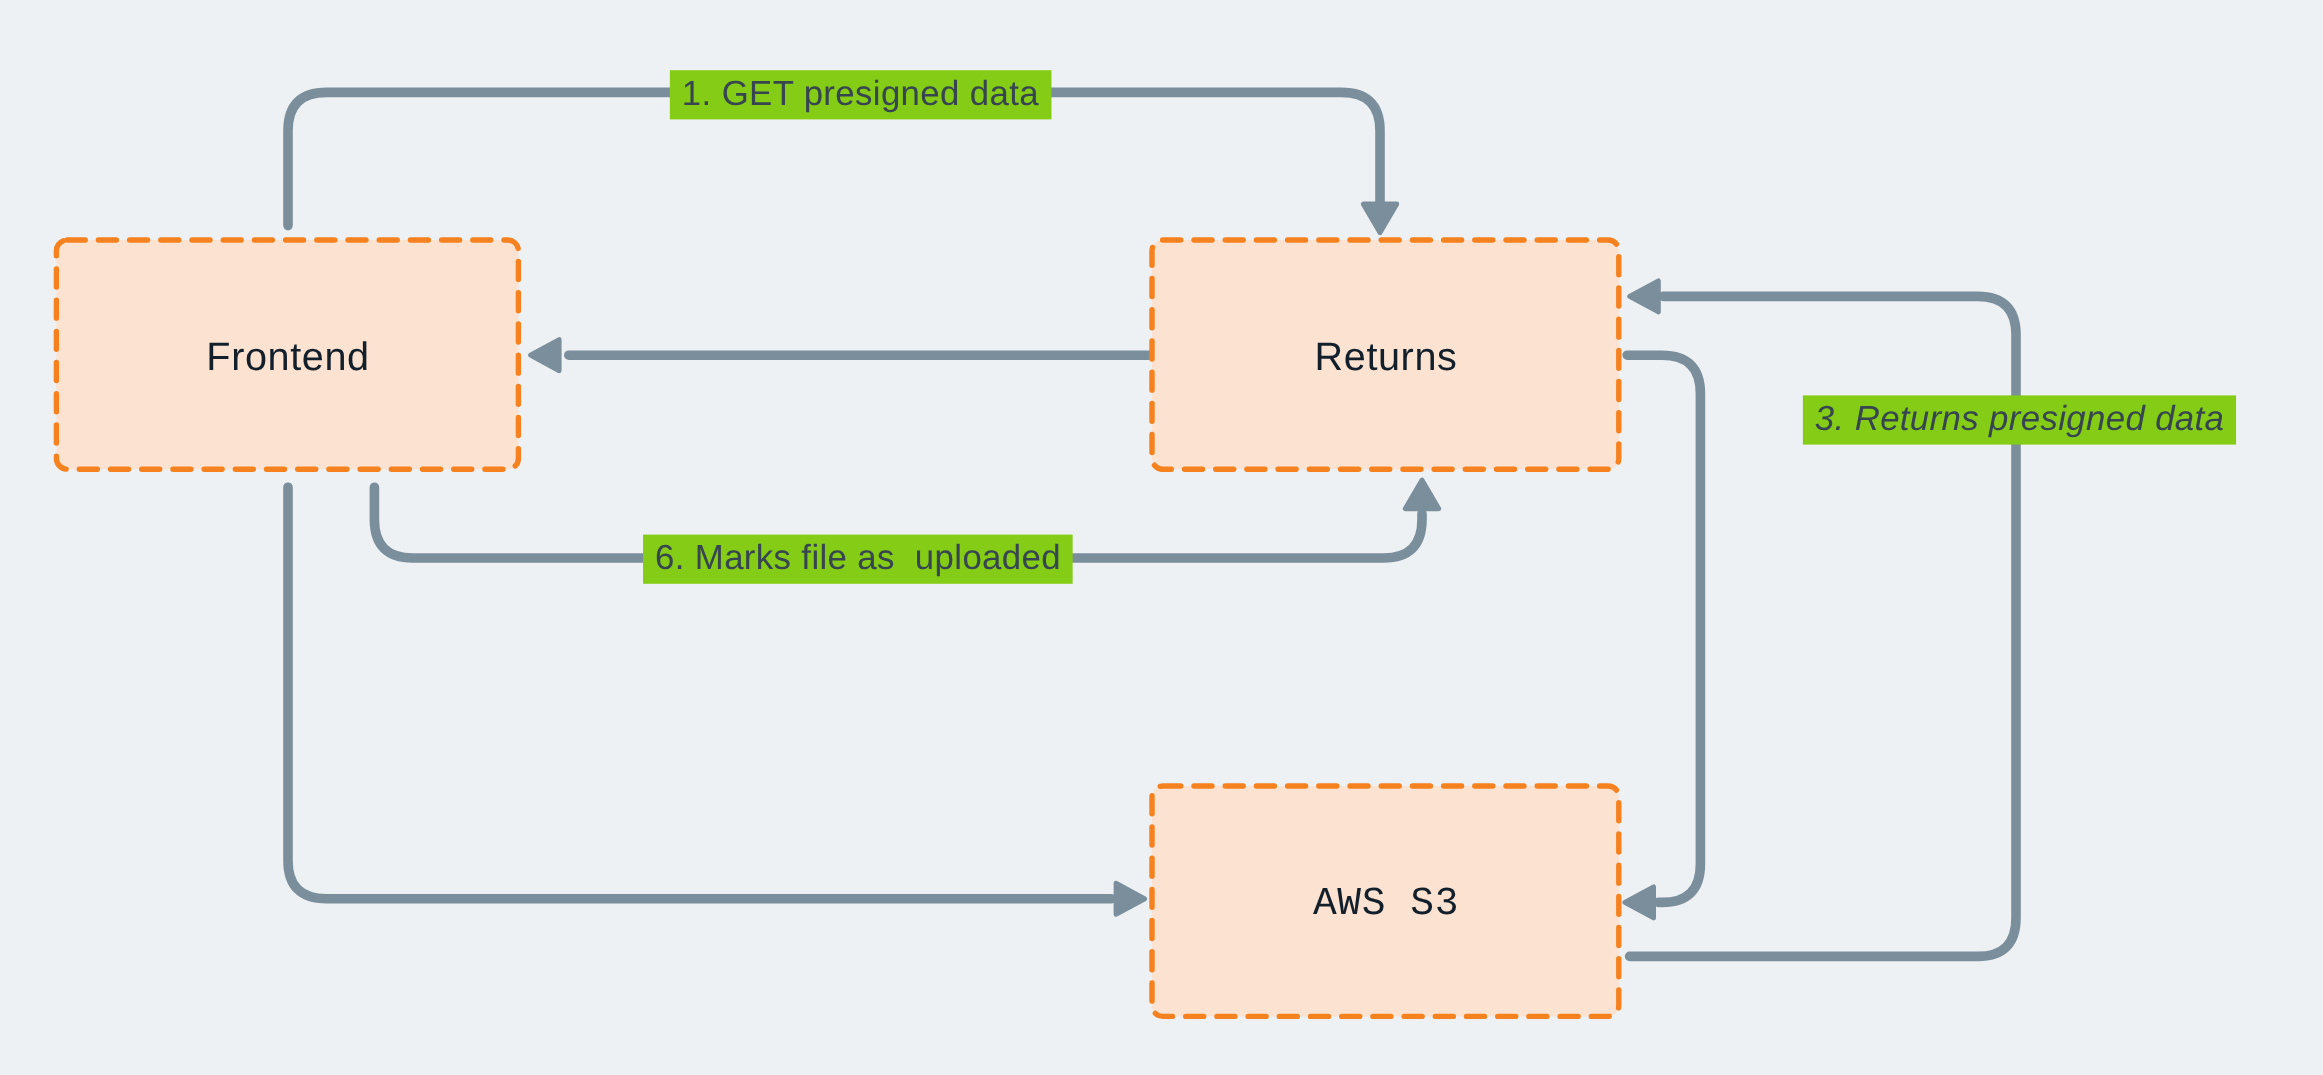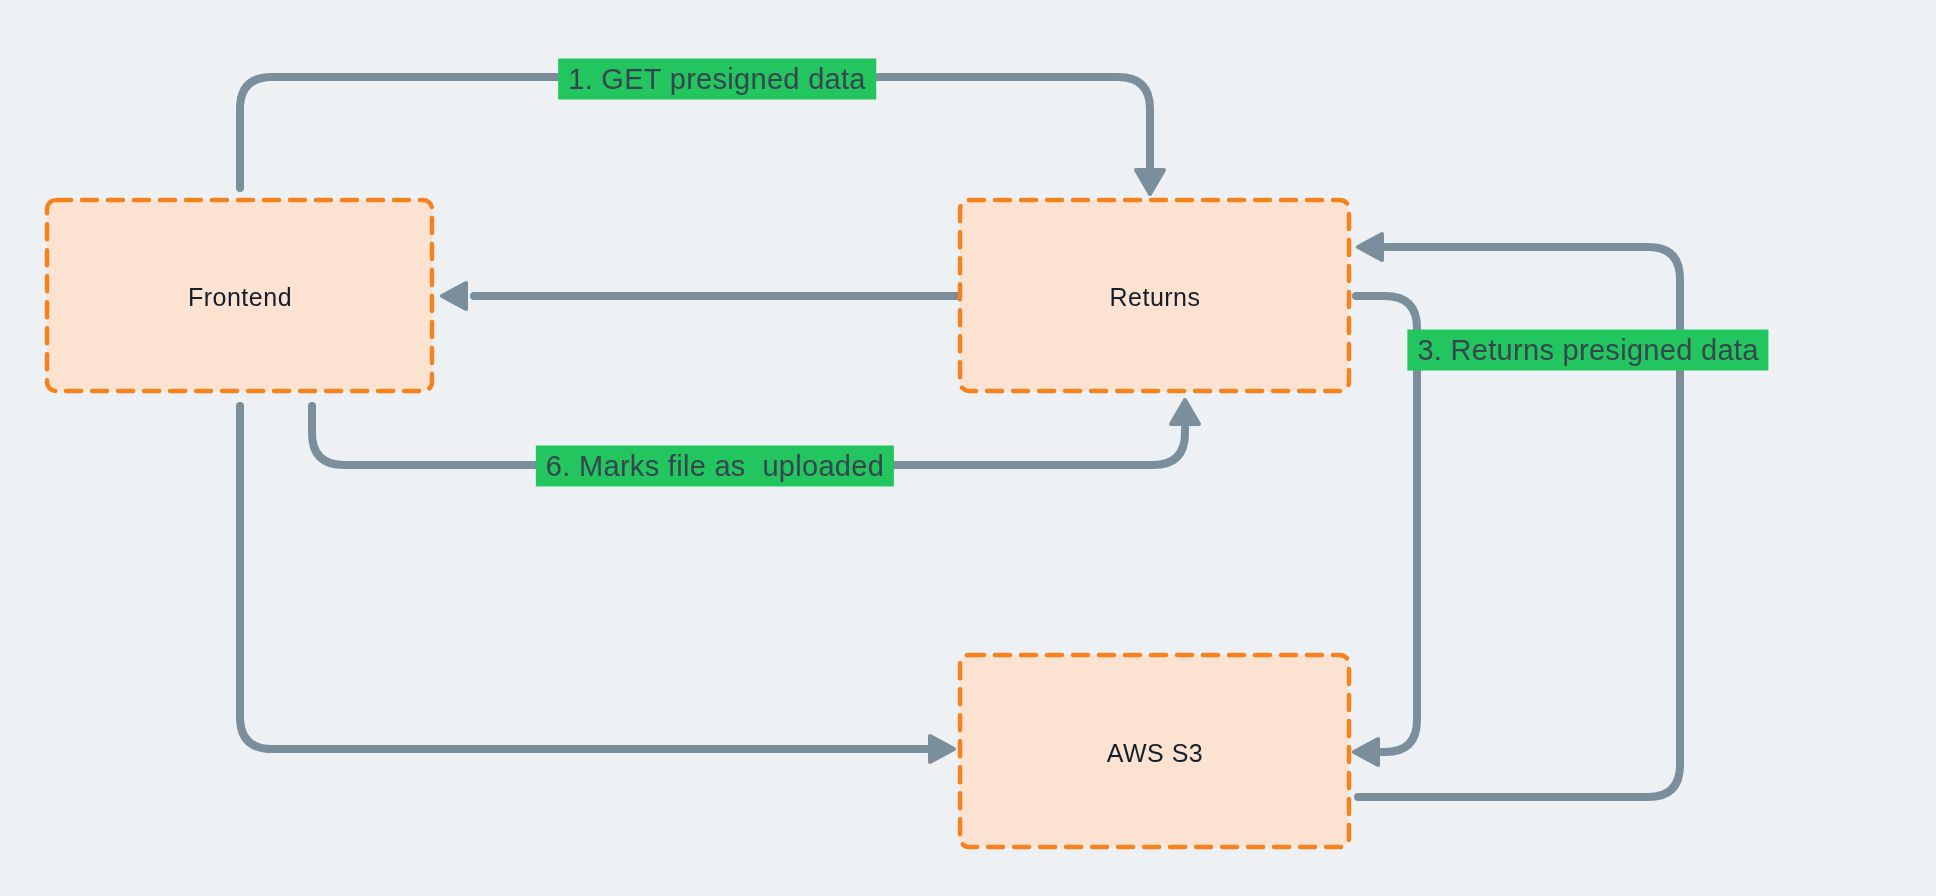--- a/index.html
+++ b/index.html
@@ -9,34 +9,34 @@
     width: 1936px;
     height: 896px;
     background: #edf1f4;
     overflow: hidden;
     font-family: "Liberation Sans", "DejaVu Sans", sans-serif;
   }
   .canvas svg { position: absolute; inset: 0; }
   .node-label {
     position: absolute;
     transform: translate(-50%, -50%);
-    font-size: 25px;
+    font-size: 33px;
     font-weight: 500;
     letter-spacing: 0.5px;
     color: #131f2b;
     white-space: pre;
   }
   .edge-label {
     position: absolute;
     transform: translate(-50%, -50%);
     font-size: 29px;
     font-weight: 500;
     letter-spacing: 0.3px;
     color: #36454f;
-    background: #22c55e;
+    background: #84cc16;
     padding: 4px 10px;
     white-space: pre;
   }
 </style>
 </head>
 <body>
 
 <div class="canvas">
 
   <svg width="1936" height="896" viewBox="0 0 1936 896">
@@ -67,19 +67,19 @@
 
     <g fill="#fce3d1" stroke="#f5811f" stroke-width="4.5" stroke-dasharray="15 11" stroke-linecap="round">
       <rect x="47" y="200" width="385" height="191" rx="9"></rect>
       <rect x="960" y="200" width="389" height="191" rx="9"></rect>
       <rect x="960" y="655" width="389" height="192" rx="9"></rect>
     </g>
   </svg>
 
   <div class="node-label" style="left:240px; top:297px;">Frontend</div>
   <div class="node-label" style="left:1155px; top:297px;">Returns</div>
-  <div class="node-label" style="left:1155px; top:753px;">AWS S3</div>
+  <div class="node-label" style="left:1155px; top:753px;font-family:Liberation Mono, monospace;">AWS S3</div>
 
   <div class="edge-label" style="left:717px; top:79px;">1. GET presigned data</div>
-  <div class="edge-label" style="left:1588px; top:350px;">3. Returns presigned data</div>
+  <div class="edge-label" style="left:1683px; top:350px;font-style:italic;">3. Returns presigned data</div>
   <div class="edge-label" style="left:715px; top:466px;">6. Marks file as  uploaded</div>
 
 </div>
 
 </body></html>

